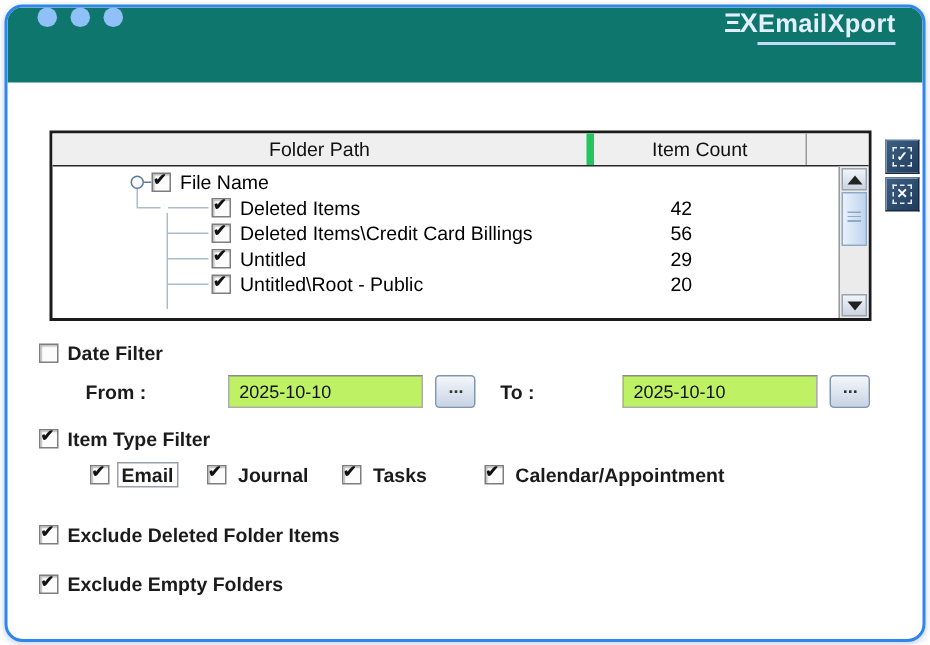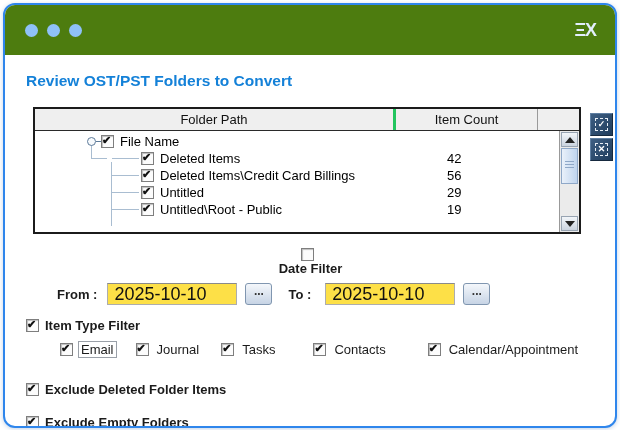--- a/index.html
+++ b/index.html
@@ -8,21 +8,21 @@
     font-family:"Liberation Sans", sans-serif;
     -webkit-font-smoothing:antialiased;
   }
   .window{
     position:absolute;left:3px;top:3px;width:610px;height:421px;
     border:2px solid #2F86EC;border-radius:12px;overflow:hidden;background:#fff;
     box-shadow:0 1px 4px rgba(20,80,160,.25);
   }
   
   .titlebar{
-    height:50px;background:#4d7c0f;display:flex;align-items:center;
+    height:50px;background:#0f766e;display:flex;align-items:flex-start;
     padding:0 18px 0 20px;box-sizing:border-box;
   }
   .dots{display:flex;gap:9px;}
   .dot{width:13px;height:13px;border-radius:50%;background:#8FC1F8;}
   .logo{margin-left:auto;display:flex;align-items:baseline;color:#E3EFFD;}
   .logo-icon{font-weight:bold;font-size:18px;letter-spacing:-1px;margin-right:1px;}
   .logo-text{
     font-weight:bold;font-size:17px;letter-spacing:.2px;
     border-bottom:2px solid #C3DBF8;padding-bottom:2px;
   }
@@ -35,21 +35,21 @@
   .table-wrap{position:relative;margin:17px 0 0 8px;width:548px;}
   .grid{
     border:2px solid #1b1b1b;height:127px;display:flex;flex-direction:column;
     background:#fff;box-sizing:border-box;
   }
   .gheader{
     flex:0 0 21px;background:#EFEFEF;border-bottom:1px solid #2a2a2a;
     display:flex;font-size:13px;color:#111;align-items:center;
   }
   .gh-cell{height:100%;display:flex;align-items:center;justify-content:center;box-sizing:border-box;}
-  .gh-folder{width:361px;border-right:3px solid #22c55e;}
+  .gh-folder{width:361px;border-right:5px solid #22c55e;}
   .gh-count{width:142px;border-right:1px solid #9A9A9A;}
   .gh-stub{flex:1;}
   .gbody{flex:1;display:flex;min-height:0;margin-left:44px;}
   .tree{flex:1;position:relative;padding-top:2px;overflow:hidden;font-size:13px;color:#000;}
   .tree-row{height:17px;display:flex;align-items:center;position:relative;white-space:nowrap;box-sizing:border-box;}
   .lv0{padding-left:6px;}.lv1{padding-left:26px;}.lv2{padding-left:46px;}
   .twig{width:16px;height:17px;flex:0 0 16px;position:relative;}
   .twig.handle::before{
     content:'';position:absolute;left:2px;top:4px;width:7px;height:7px;
     border:1px solid #5C7A99;border-radius:50%;background:#F7FAFD;box-sizing:content-box;
@@ -104,38 +104,38 @@
     border:1px solid #16293E;border-top-color:#5F7FA2;border-left-color:#5F7FA2;
     display:flex;align-items:center;justify-content:center;padding:0;cursor:pointer;
   }
   .side-btn .dash-box{
     width:13px;height:13px;border:1px dashed #E8EEF5;display:flex;align-items:center;
     justify-content:center;color:#fff;font-size:9px;font-weight:bold;line-height:1;box-sizing:border-box;
   }
   
   .filters{font-size:13px;color:#1b1b1b;}
   .chk-row{display:flex;align-items:center;font-weight:bold;}
-  .row-datefilter{margin:14px 0 0 1px;flex-direction:column;}
+  .row-datefilter{margin:14px 0 0 1px;}
   .row-dates{margin:7px 0 0 32px;display:flex;align-items:center;}
   .fld-label{font-weight:bold;}
   .from-label{margin-right:10px;}
   .to-label{margin:0 14px 0 16px;}
   .datefield{
-    width:130px;height:22px;background:#fde047;border:1px solid #ADADAD;border-top-color:#8a8a8a;
-    font-family:"Liberation Sans",sans-serif;font-size:18px;color:#111;
-    padding:0 6px;box-sizing:border-box;margin-right:8px;
+    width:130px;height:22px;background:#bef264;border:1px solid #ADADAD;border-top-color:#8a8a8a;
+    font-family:"Liberation Sans",sans-serif;font-size:12px;color:#111;
+    padding:0 6px;box-sizing:border-box;margin-right:8px;margin-left:45px;
   }
   .dots-btn{
     width:27px;height:22px;background:linear-gradient(#F4F7FB,#C7D4E5);
     border:1px solid #8096B0;border-radius:3px;font-size:12px;font-weight:bold;color:#333;
     line-height:10px;cursor:pointer;padding:0 0 6px 0;
   }
   .row-itemfilter{margin:13px 0 0 1px;}
   .row-types{margin:9px 0 0 35px;display:flex;align-items:center;}
-  .type-item{display:flex;align-items:center;font-weight:normal;}
+  .type-item{display:flex;align-items:center;font-weight:bold;}
   .type-item:nth-child(1){margin-right:20px;}
   .type-item:nth-child(2){margin-right:20px;}
   .type-item:nth-child(3){margin-right:36px;}
   .type-item:nth-child(4){margin-right:40px;}
   .type-label{padding:0 2px;}
   .type-label.focus{outline:1px solid #9aa0a8;}
   .row-excl1{margin:25px 0 0 1px;}
   .row-excl2{margin:18px 0 0 1px;}
   .chk-row .cb, .type-item .cb{margin-right:6px;flex:0 0 13px;}
 </style>
@@ -145,26 +145,26 @@
 <div class="window">
 
   <div class="titlebar">
     <div class="dots">
       <span class="dot"></span>
       <span class="dot"></span>
       <span class="dot"></span>
     </div>
     <div class="logo">
       <span class="logo-icon">ΞX</span>
+      <span class="logo-text">EmailXport</span>
     </div>
   </div>
 
   <div class="content">
 
-    <div class="heading">Review OST/PST Folders to Convert</div>
 
     <div class="table-wrap">
       <div class="grid">
         <div class="gheader">
           <div class="gh-cell gh-folder">Folder Path</div>
           <div class="gh-cell gh-count">Item Count</div>
           <div class="gh-cell gh-stub"></div>
         </div>
         <div class="gbody">
           <div class="tree">
@@ -193,21 +193,21 @@
               <div class="tree-row lv2">
     <span class="twig leaf"></span>
     <span class="cb checked"></span>
     <span class="tree-label">Untitled</span>
     <span class="count">29</span>
   </div>
               <div class="tree-row lv2">
     <span class="twig leaf"></span>
     <span class="cb checked"></span>
     <span class="tree-label">Untitled\Root - Public</span>
-    <span class="count">19</span>
+    <span class="count">20</span>
   </div>
             </div>
           <div class="sb">
             <div class="sb-btn">
                 <span class="tri-up"></span>
               </div>
             <div class="sb-thumb"></div>
             <div class="sb-track"></div>
             <div class="sb-btn">
                 <span class="tri-down"></span>
@@ -255,24 +255,20 @@
           <span class="type-item">
     <span class="cb checked"></span>
     <span class="type-label">Journal</span>
   </span>
           <span class="type-item">
     <span class="cb checked"></span>
     <span class="type-label">Tasks</span>
   </span>
           <span class="type-item">
     <span class="cb checked"></span>
-    <span class="type-label">Contacts</span>
-  </span>
-          <span class="type-item">
-    <span class="cb checked"></span>
     <span class="type-label">Calendar/Appointment</span>
   </span>
         </div>
 
       <div class="chk-row row-excl1">
         <span class="cb checked"></span>
         <span>Exclude Deleted Folder Items</span>
       </div>
 
       <div class="chk-row row-excl2">

